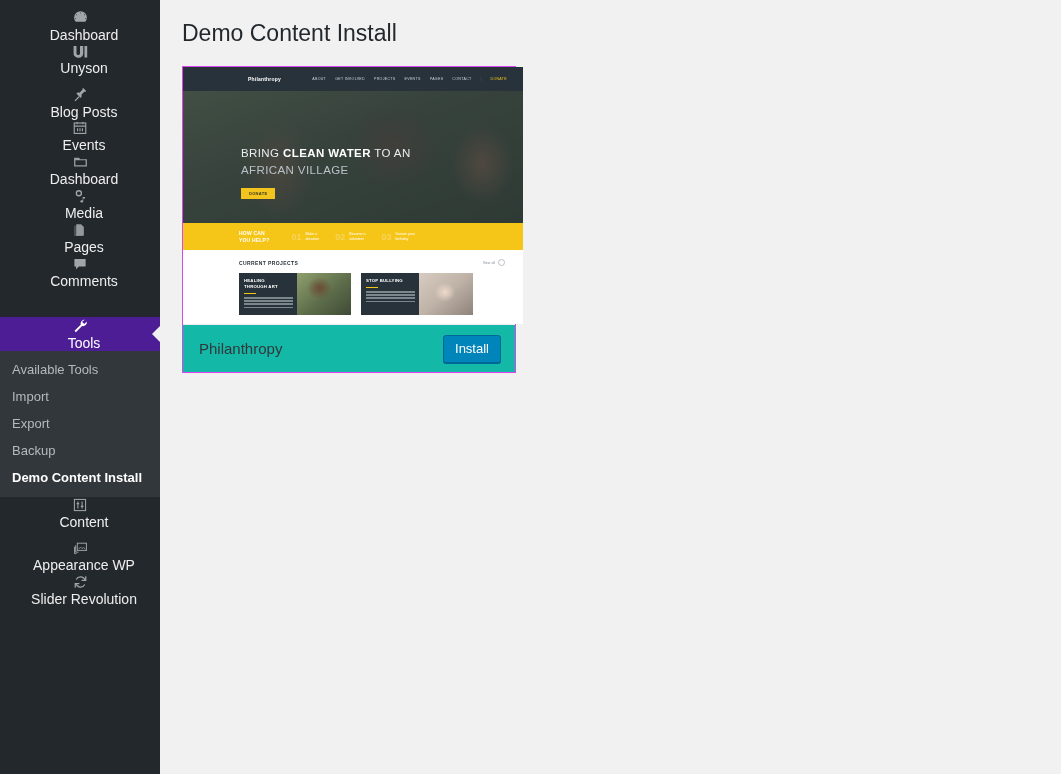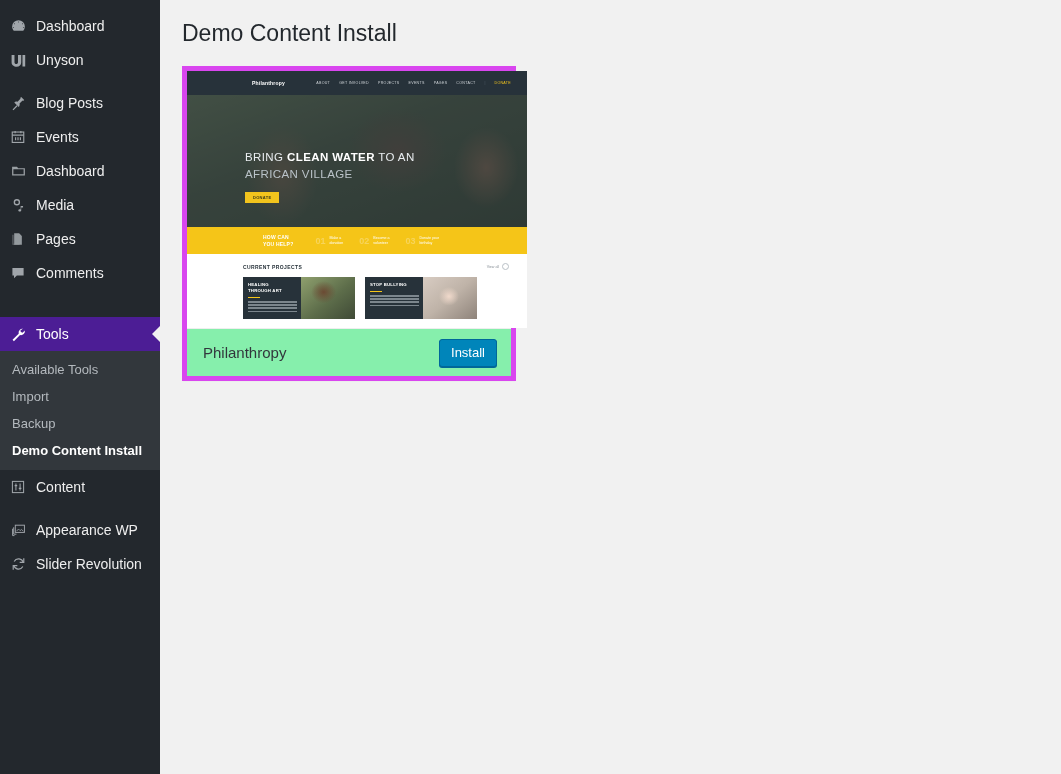--- a/index.html
+++ b/index.html
@@ -17,20 +17,21 @@
     background: #23282d; color: #eee;
     overflow: hidden; position: relative;
   }
   .menu-group { padding: 0; }
   .menu-sep { height: 9px; }
   .menu-item {
     display: flex; align-items: center;
     height: 34px; padding-left: 8px;
     color: #eee; font-size: 14px; line-height: 18px;
     position: relative;
+    flex-direction: column;
   }
   .menu-item .mi-icon {
     width: 20px; min-width: 20px; height: 20px;
     display: flex; align-items: center; justify-content: center;
     margin-right: 8px; color: #a0a5aa;
   }
   .menu-item .mi-icon svg { display: block; }
   .menu-item .mi-label { white-space: nowrap; }
   .menu-item.current {
     background: #4c1d95; color: #fff; font-weight: 400;
@@ -62,22 +63,22 @@
     flex: 1; height: 774px; background: #f1f1f1;
     padding: 10px 20px 0 22px; overflow: hidden;
   }
   .page-title {
     font-size: 23px; font-weight: 400; color: #23282d;
     line-height: 29px; padding: 9px 0 4px 0; margin-bottom: 14px;
   }
 
   
   .theme-card {
-    width: 334px; background: #86efac;
-    border: 5px solid #d946ef;
+    width: 334px; background: #14b8a6;
+    border: 1px solid #d946ef;
     box-shadow: 0 1px 1px -1px rgba(0,0,0,.1);
   }
   .theme-screenshot {
     width: 340px; height: 257px; overflow: hidden;
     position: relative; background: #2c3e46; display: block;
   }
   .theme-footer {
     height: 48px; display: flex; align-items: center;
     justify-content: space-between;
     border-top: 1px solid #eee; padding: 0 14px 0 16px;
@@ -121,21 +122,21 @@
   .tp-h1 b { color: #fff; font-weight: bold; }
   .tp-h1.dim { color: #b9c2c8; }
   .tp-cta {
     margin-top: 9px; background: #f2c41d; color: #3a3a1a;
     font-size: 4px; font-weight: bold; letter-spacing: .3px;
     display: inline-block; padding: 3px 8px;
   }
 
   .tp-help {
     height: 27px; background: #f5c518; display: flex; align-items: center;
-    padding-left: 76px;
+    padding-left: 56px;
   }
   .tp-help-title { color: #fff; font-size: 5px; font-weight: bold; line-height: 7px; letter-spacing: .2px; }
   .tp-steps { display: flex; align-items: center; margin-left: 22px; gap: 16px; }
   .tp-step { display: flex; align-items: center; gap: 4px; }
   .tp-step-num { color: #f7d45a; font-size: 9px; font-weight: bold; }
   .tp-step-txt { color: #fff; font-size: 3.6px; line-height: 5px; }
 
   .tp-projects { background: #fff; height: 74px; padding: 9px 18px 0 56px; position: relative; }
   .tp-proj-head { display: flex; align-items: center; justify-content: space-between; }
   .tp-proj-title { color: #27323a; font-size: 5px; font-weight: bold; letter-spacing: .4px; }
@@ -260,20 +261,21 @@
             <path d="M15.6 3.4a4.6 4.6 0 0 0-5.4 5.6L3 16.2l1.6 1.6 7.2-7.2a4.6 4.6 0 0 0 5.6-5.4l-2.6 2.6-2-.6-.6-2 2.4-1.8z"></path>
           </svg>
       </span>
       <span class="mi-label">Tools</span>
       <span class="arrow"></span>
     </div>
 
     <div class="submenu">
       <a class="submenu-item">Available Tools</a>
       <a class="submenu-item">Import</a>
+      <a class="submenu-item">Export</a>
       <a class="submenu-item">Backup</a>
       <a class="submenu-item current">Demo Content Install</a>
     </div>
 
     <div class="menu-group">
       <div class="menu-item">
         <span class="mi-icon">
           <svg width="16" height="16" viewBox="0 0 20 20" fill="none" stroke="currentColor" stroke-width="1.3">
               <rect x="3" y="3" width="14" height="14"></rect>
               <path d="M7.4 5.6v8.8M12.6 5.6v8.8"></path>

